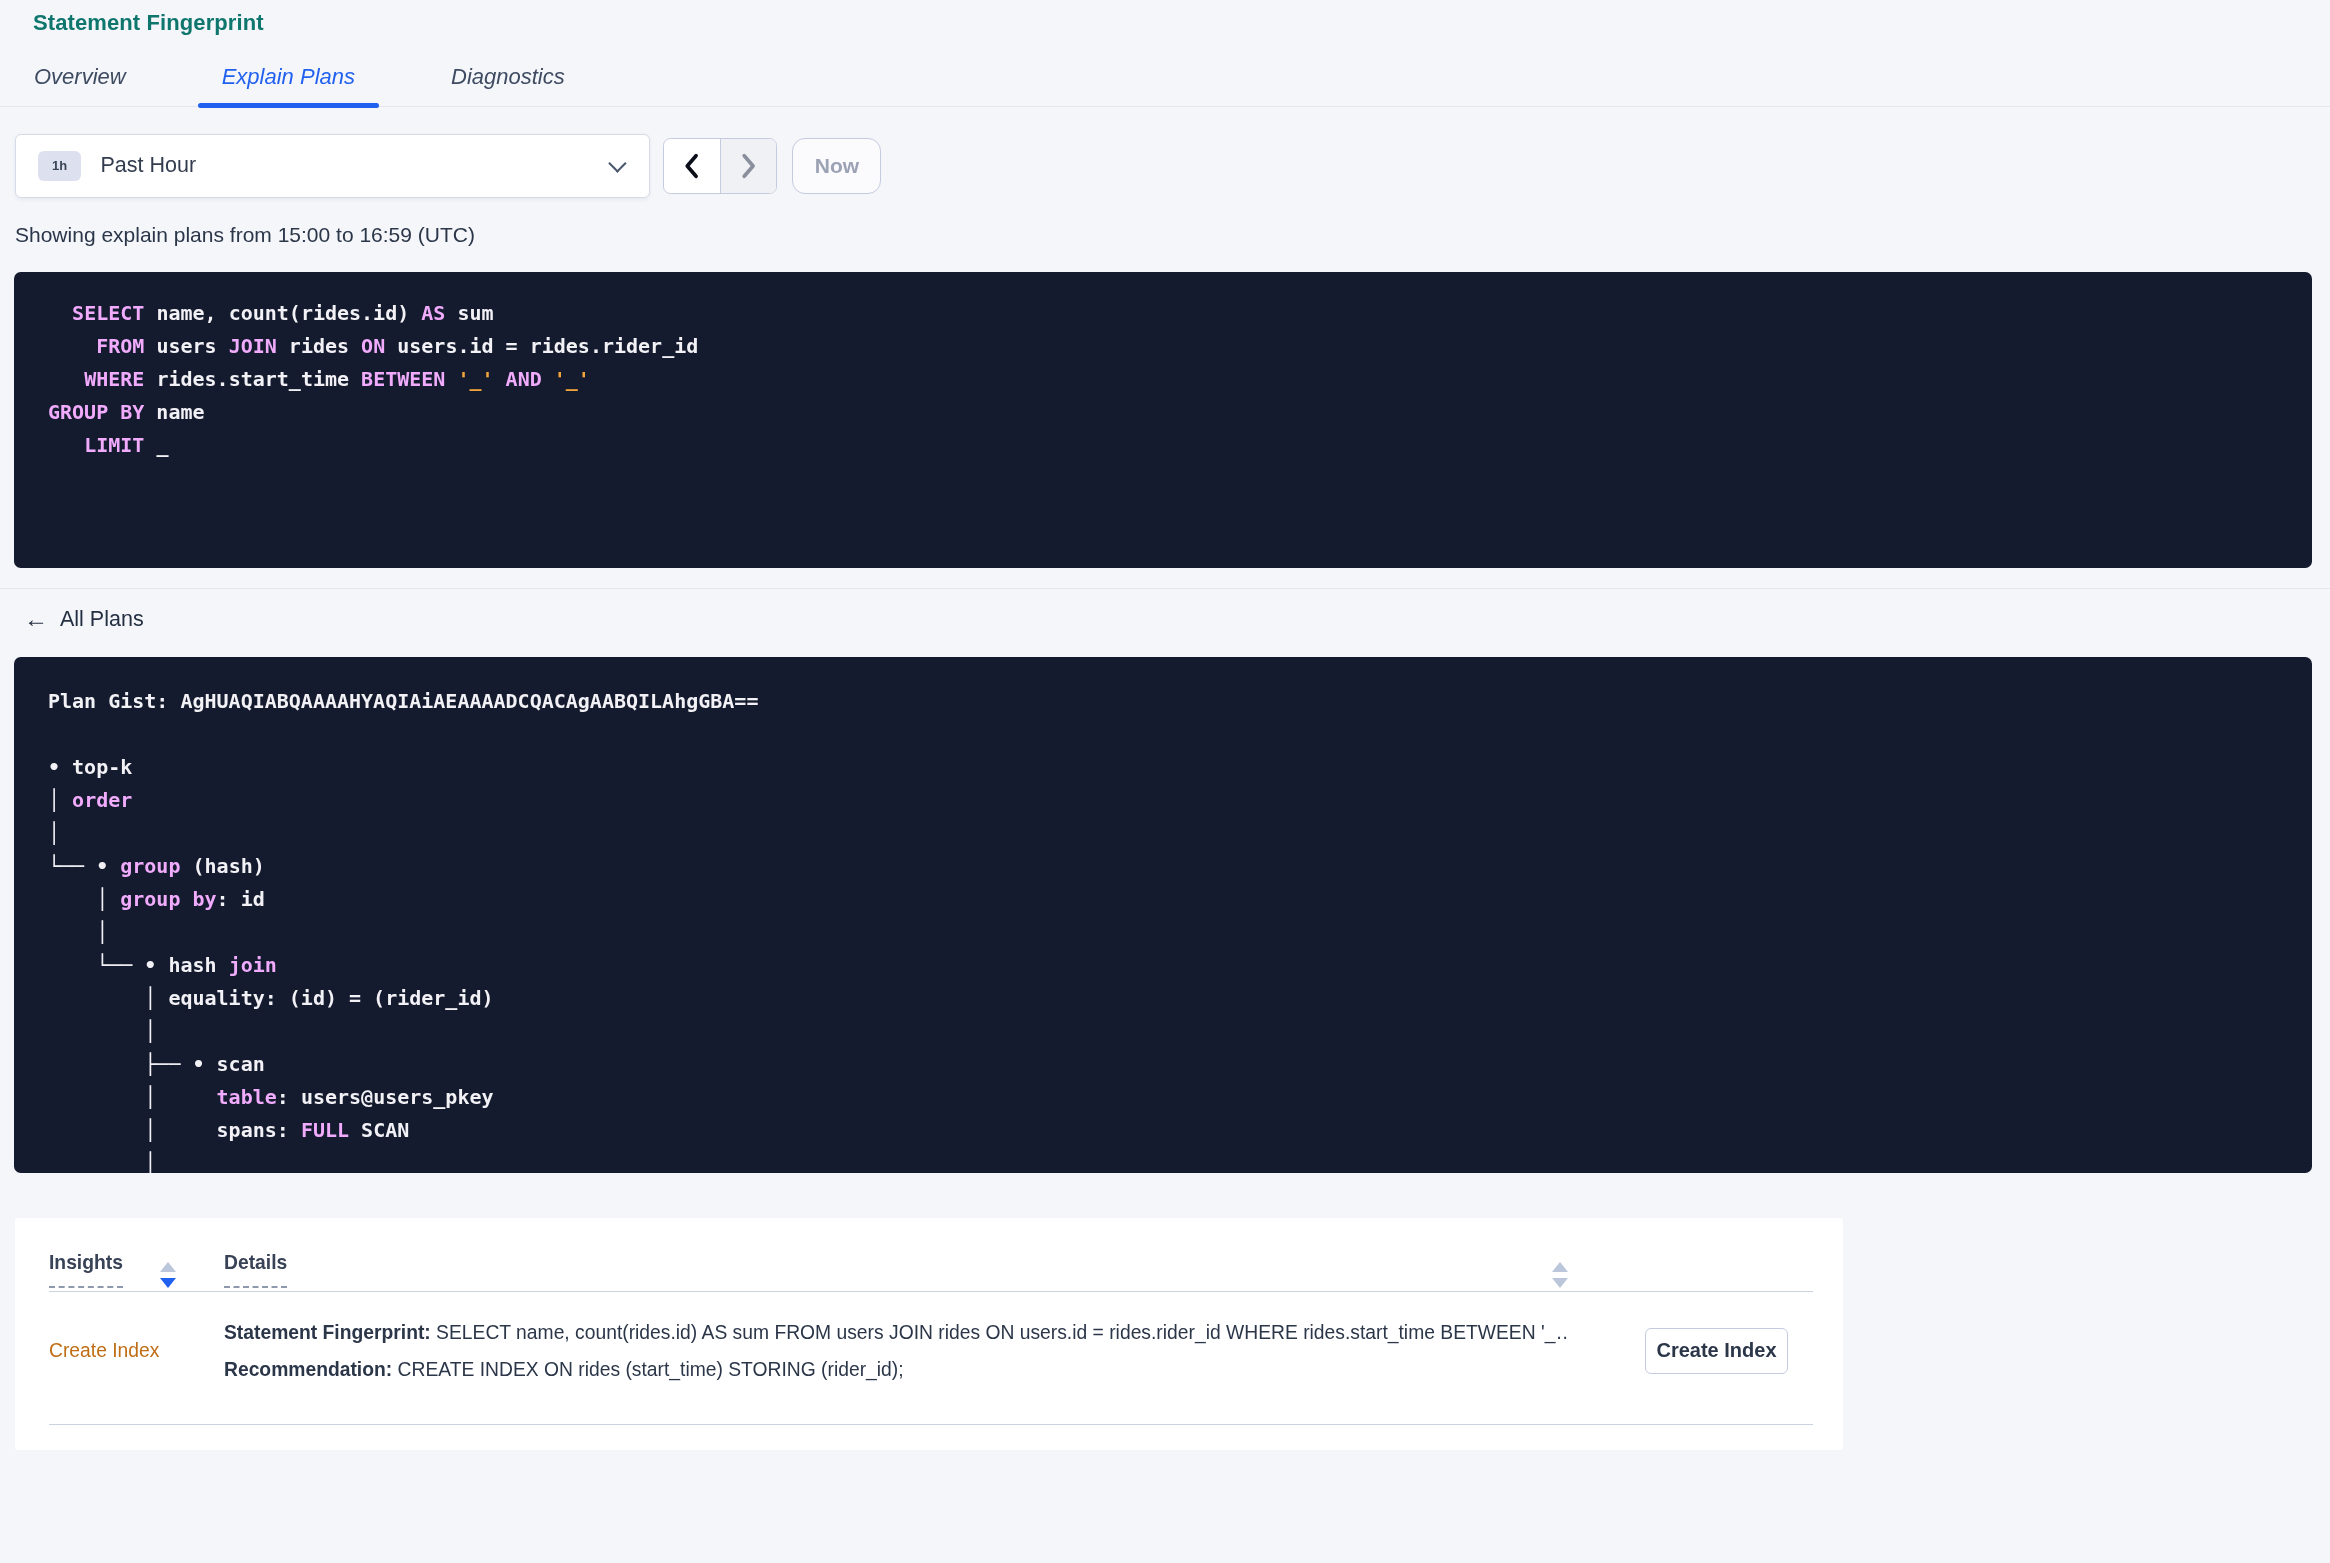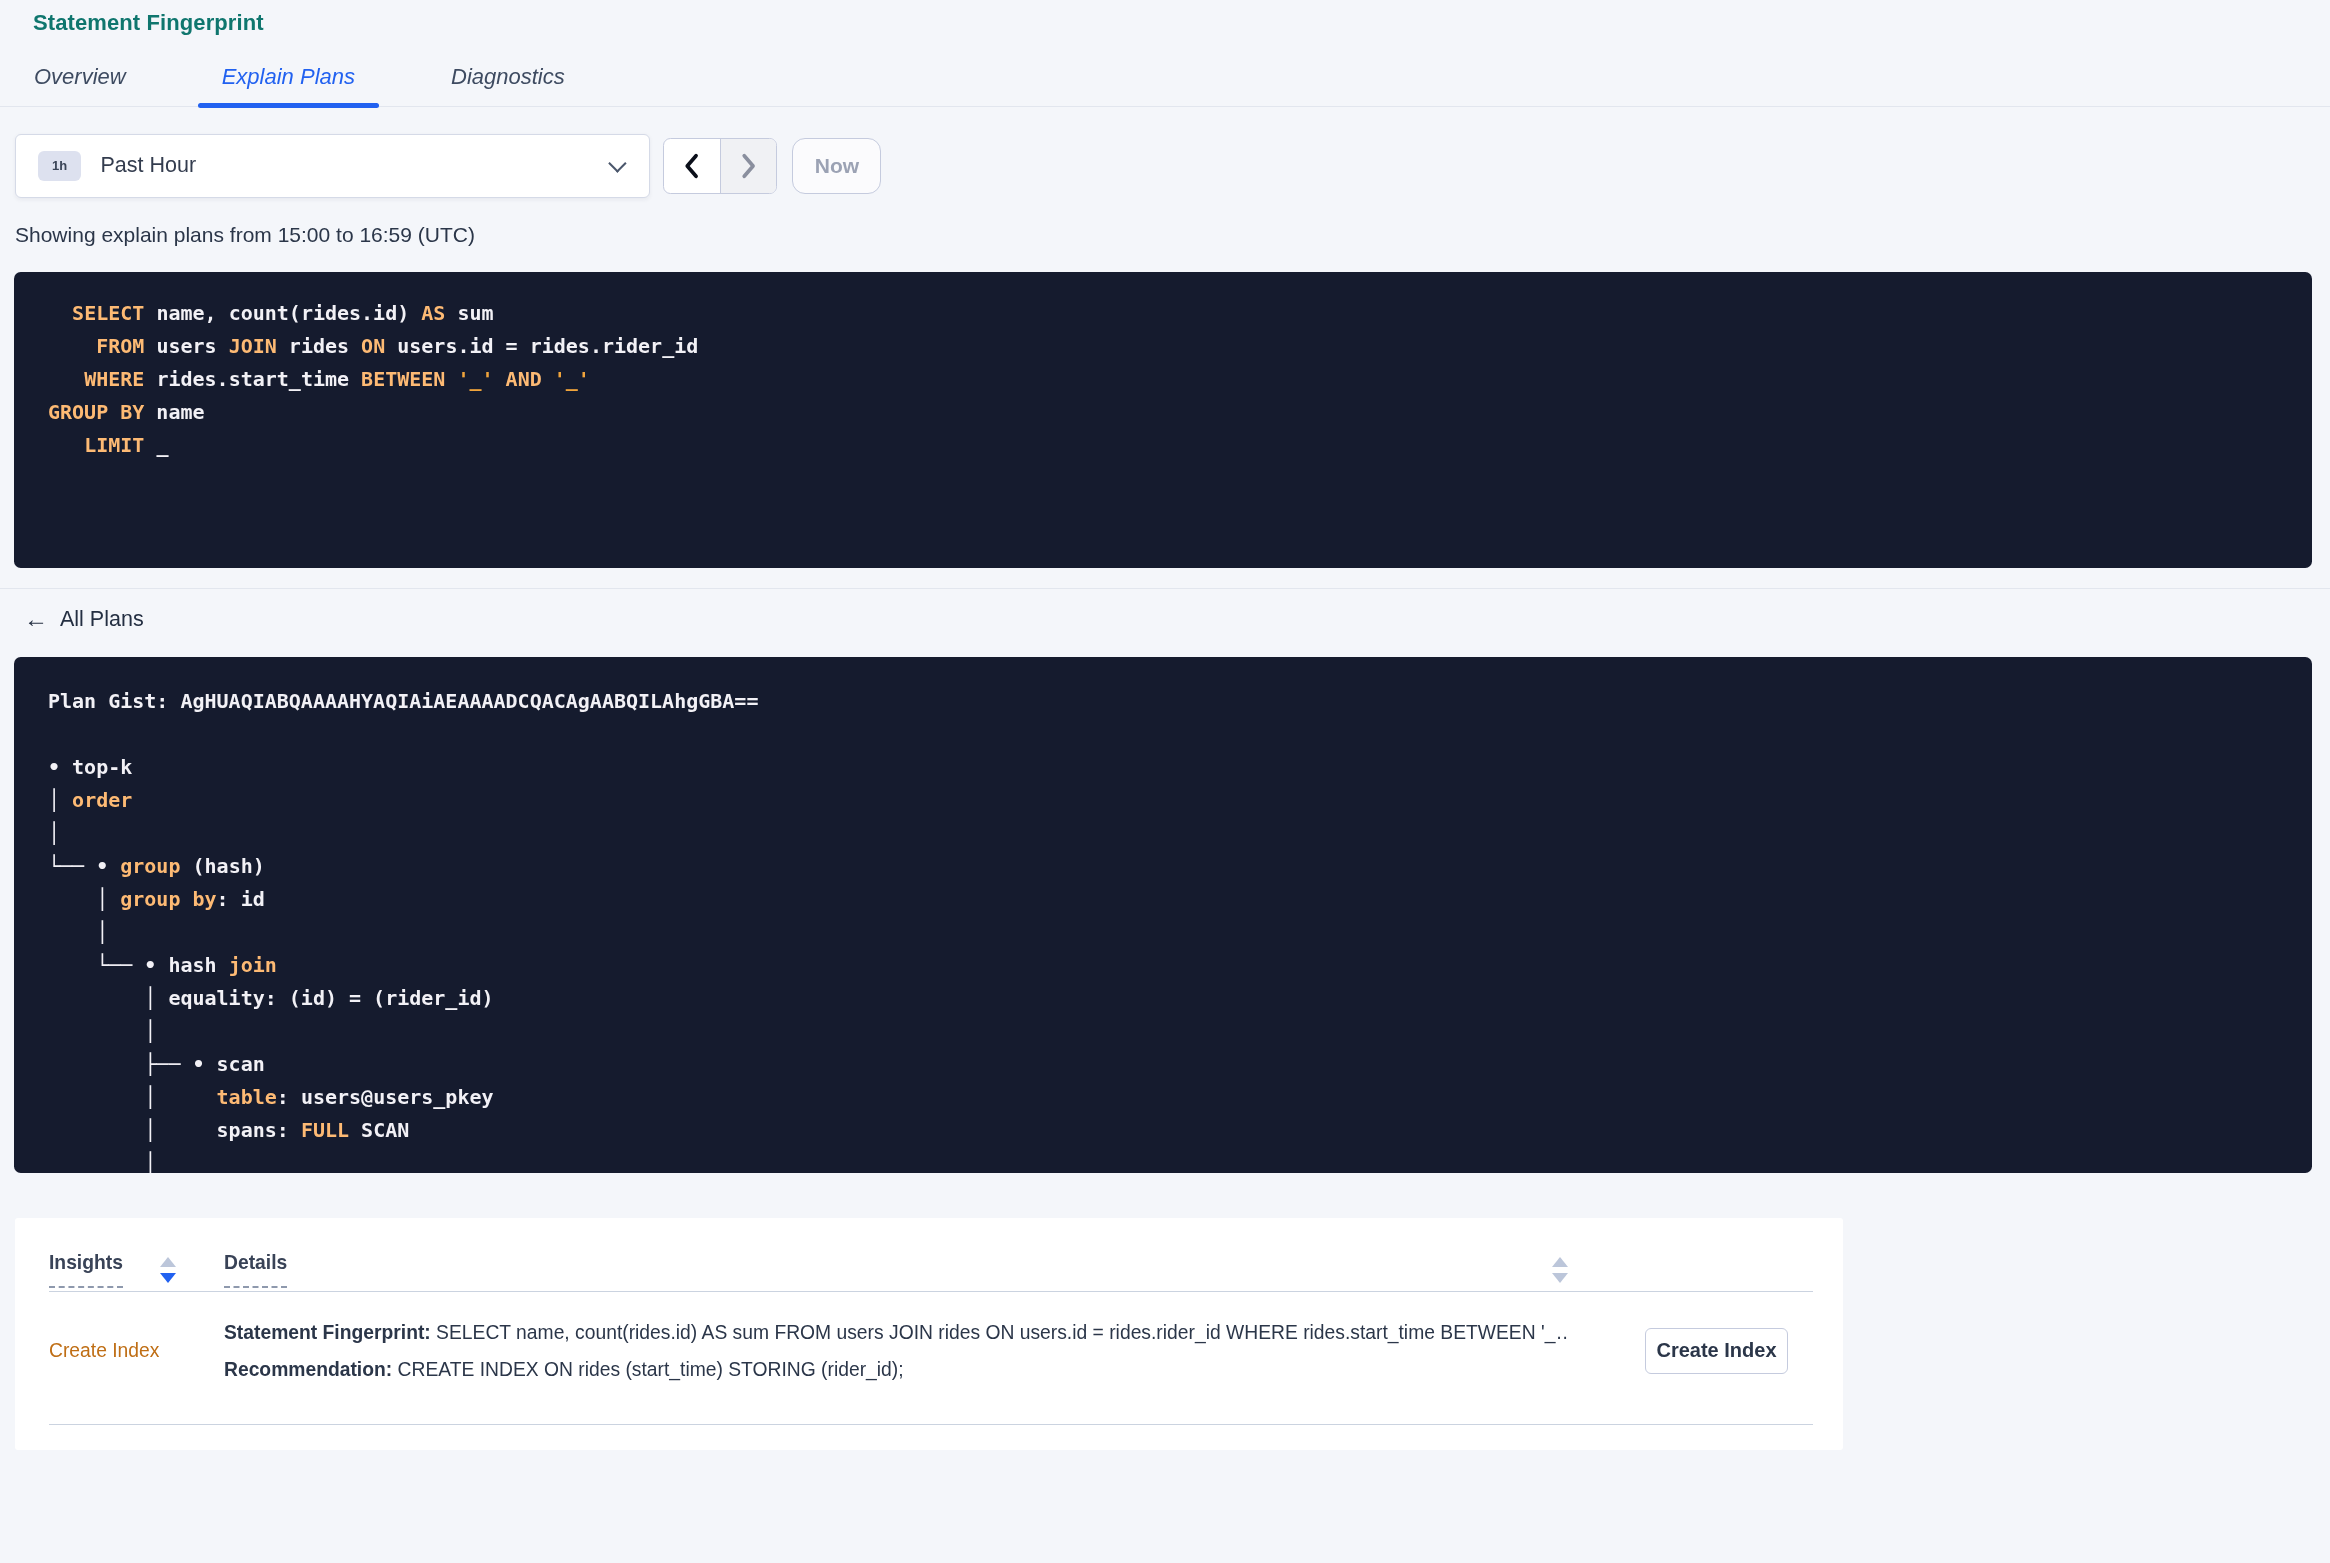--- a/index.html
+++ b/index.html
@@ -95,21 +95,21 @@
     border-radius:6.7px;
     font-family:"DejaVu Sans Mono", monospace;
     font-weight:700;
     font-size:20px; line-height:33px;
     color:#F2F1F6;
     padding:25px 15px 0 34px;
   }
   .sql-panel  { height:296px; overflow:hidden; }
   .plan-panel { height:516px; overflow:hidden; padding-top:28px; }
   .cl { white-space:pre; min-height:33px; }
-  .tok.kw  { color:#fdba74; }
+  .tok.kw  { color:#f0abfc; }
   .tok.lit { color:#F0A43C; }
 
   .section-divider { border:0; border-top:1.5px solid #E2E6EE; margin-top:20px; }
 
   .all-plans {
     display:inline-flex; align-items:center;
     margin:18px 0 0 24px;
     font-size:21.5px; color:#242F42;
     cursor:pointer;
   }
@@ -118,21 +118,21 @@
   
   .card {
     margin:45px 18px 0 15px;
     width:1828px;
     background:#FFFFFF;
     border-radius:3px;
     padding:34px 30px 25px 34px;
   }
   .grid3 { display:grid; grid-template-columns:175px 1fr 245px; }
   .thead { align-items:flex-start; }
-  .th-cell { display:flex; align-items:center; }
+  .th-cell { display:flex; align-items:flex-end; }
   .th-label {
     display:inline-block;
     font-size:19.3px; font-weight:700; color:#394357;
     padding-bottom:12px;
     border-bottom:2.2px dashed #8E99AD;
     cursor:pointer;
   }
   .sort-icon {
     display:inline-flex; flex-direction:column; align-items:center;
     gap:6px; margin-left:37px; margin-top:1.5px; cursor:pointer;

